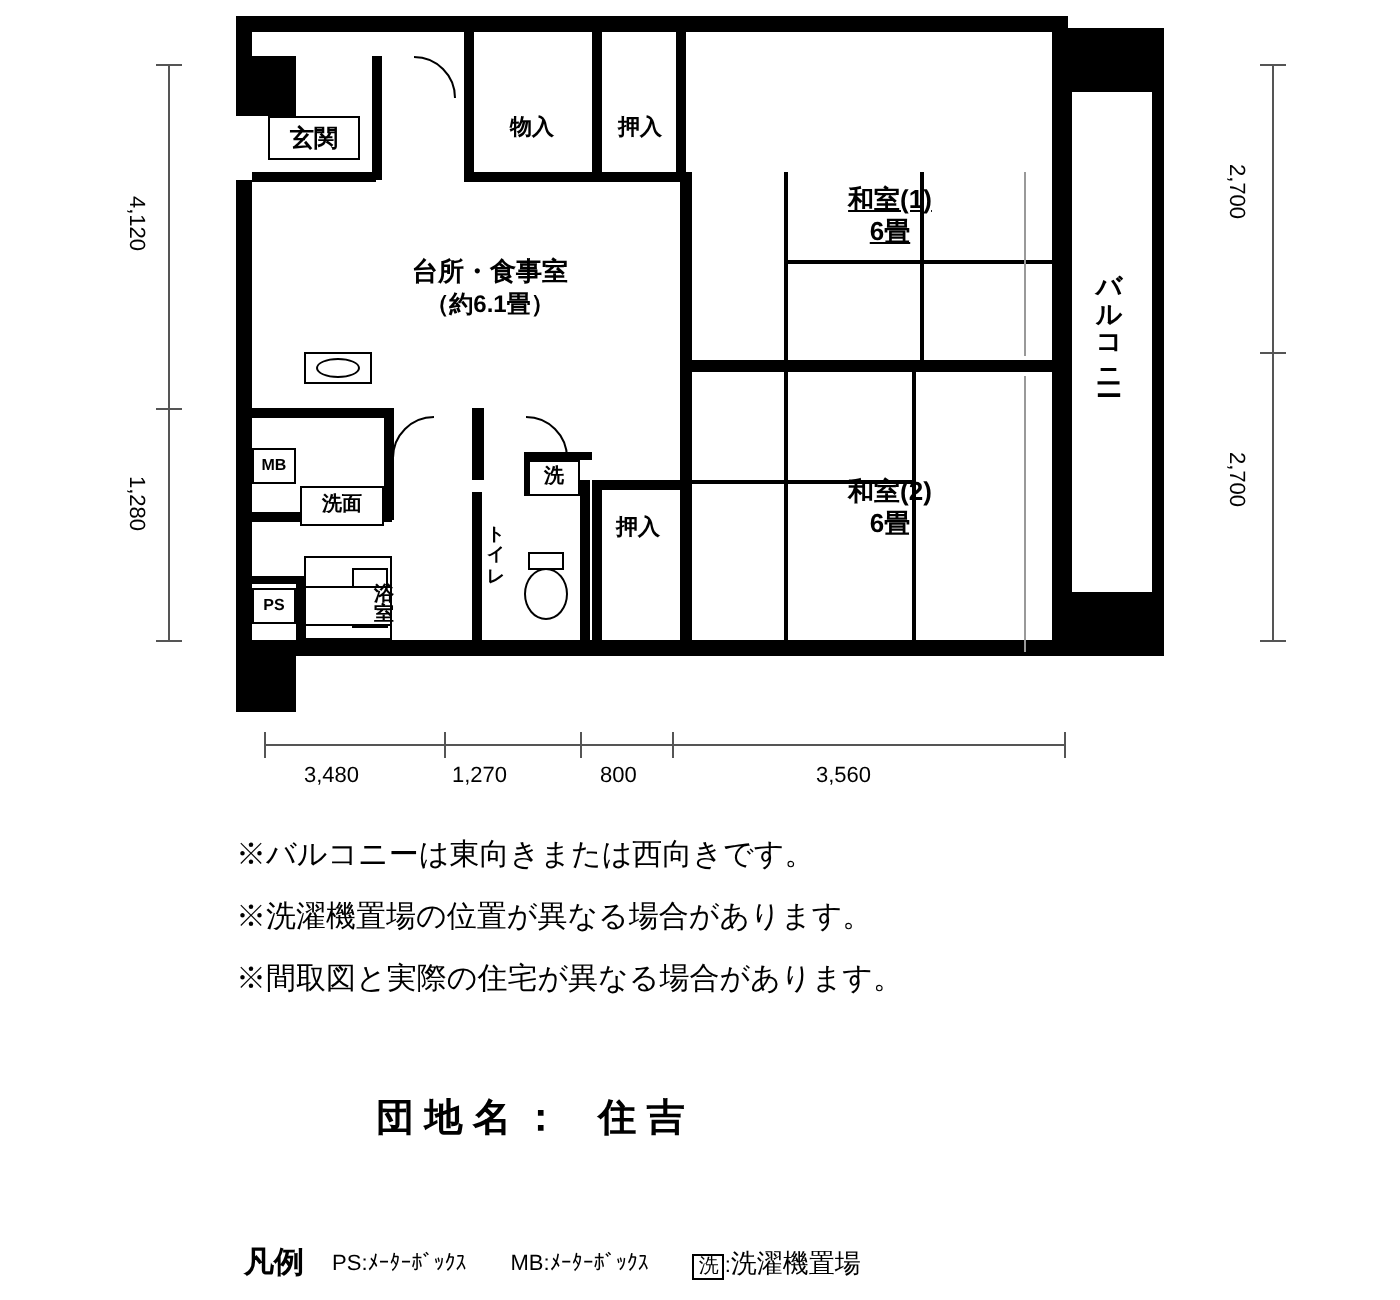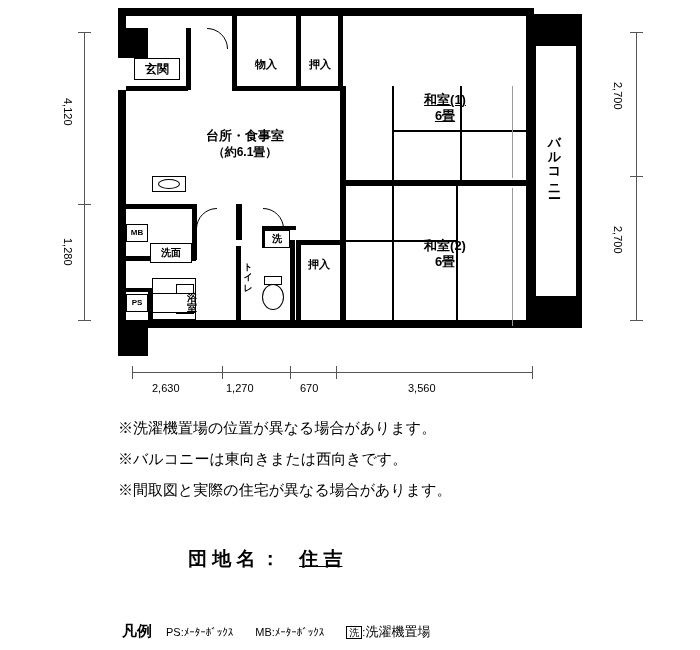--- a/index.html
+++ b/index.html
@@ -144,23 +144,23 @@
   <div class="dim-line" style="left:630px; top:320px; width:13px; height:1px;"></div>
   <div class="dim-text vert" style="left:612px; top:82px;">2,700</div>
   <div class="dim-text vert" style="left:612px; top:226px;">2,700</div>
 
   <div class="dim-line" style="left:132px; top:372px; height:1px; width:400px;"></div>
   <div class="dim-line" style="left:132px; top:366px; width:1px; height:13px;"></div>
   <div class="dim-line" style="left:222px; top:366px; width:1px; height:13px;"></div>
   <div class="dim-line" style="left:290px; top:366px; width:1px; height:13px;"></div>
   <div class="dim-line" style="left:336px; top:366px; width:1px; height:13px;"></div>
   <div class="dim-line" style="left:532px; top:366px; width:1px; height:13px;"></div>
-  <div class="dim-text" style="left:152px; top:382px;">2,630</div>
+  <div class="dim-text" style="left:152px; top:382px;">3,480</div>
   <div class="dim-text" style="left:226px; top:382px;">1,270</div>
-  <div class="dim-text" style="left:300px; top:382px;">670</div>
+  <div class="dim-text" style="left:300px; top:382px;">800</div>
   <div class="dim-text" style="left:408px; top:382px;">3,560</div>
 
   <div class="wall" style="left:118px; top:8px; width:416px; height:8px;"></div>
 
   <div class="wall" style="left:118px; top:320px; width:416px; height:8px;"></div>
 
   <div class="wall" style="left:118px; top:8px; width:8px; height:50px;"></div>
   <div class="wall" style="left:118px; top:90px; width:8px; height:238px;"></div>
 
   <div class="wall" style="left:526px; top:8px; width:8px; height:320px;"></div>
@@ -249,28 +249,28 @@
     <span>和室(2)</span><br>
     <span>6畳</span>
   </div>
 
   <div class="vtext" style="left:548px; top:128px;">バルコニー</div>
 
   <div class="box-label xs" style="left:126px; top:224px; width:22px; height:18px;">MB</div>
   <div class="box-label xs" style="left:126px; top:294px; width:22px; height:18px;">PS</div>
 
   <div class="notes">
+    <div class="note">※バルコニーは東向きまたは西向きです。</div>
     <div class="note">※洗濯機置場の位置が異なる場合があります。</div>
-    <div class="note">※バルコニーは東向きまたは西向きです。</div>
     <div class="note">※間取図と実際の住宅が異なる場合があります。</div>
   </div>
 
   <div class="title-row" style="left:188px; top:546px;">
     <span>団 地 名 ：</span>
-    <span style="margin-left:14px;text-decoration:underline;">住 吉</span>
+    <span style="margin-left:14px;">住 吉</span>
   </div>
 
   <div class="legend">
     <span class="lbl">凡例</span>
     <span class="kv">
       <span>PS</span>:<span>ﾒｰﾀｰﾎﾞｯｸｽ</span>
     </span>
     <span class="sep"></span>
     <span class="kv">
       <span>MB</span>:<span>ﾒｰﾀｰﾎﾞｯｸｽ</span>

